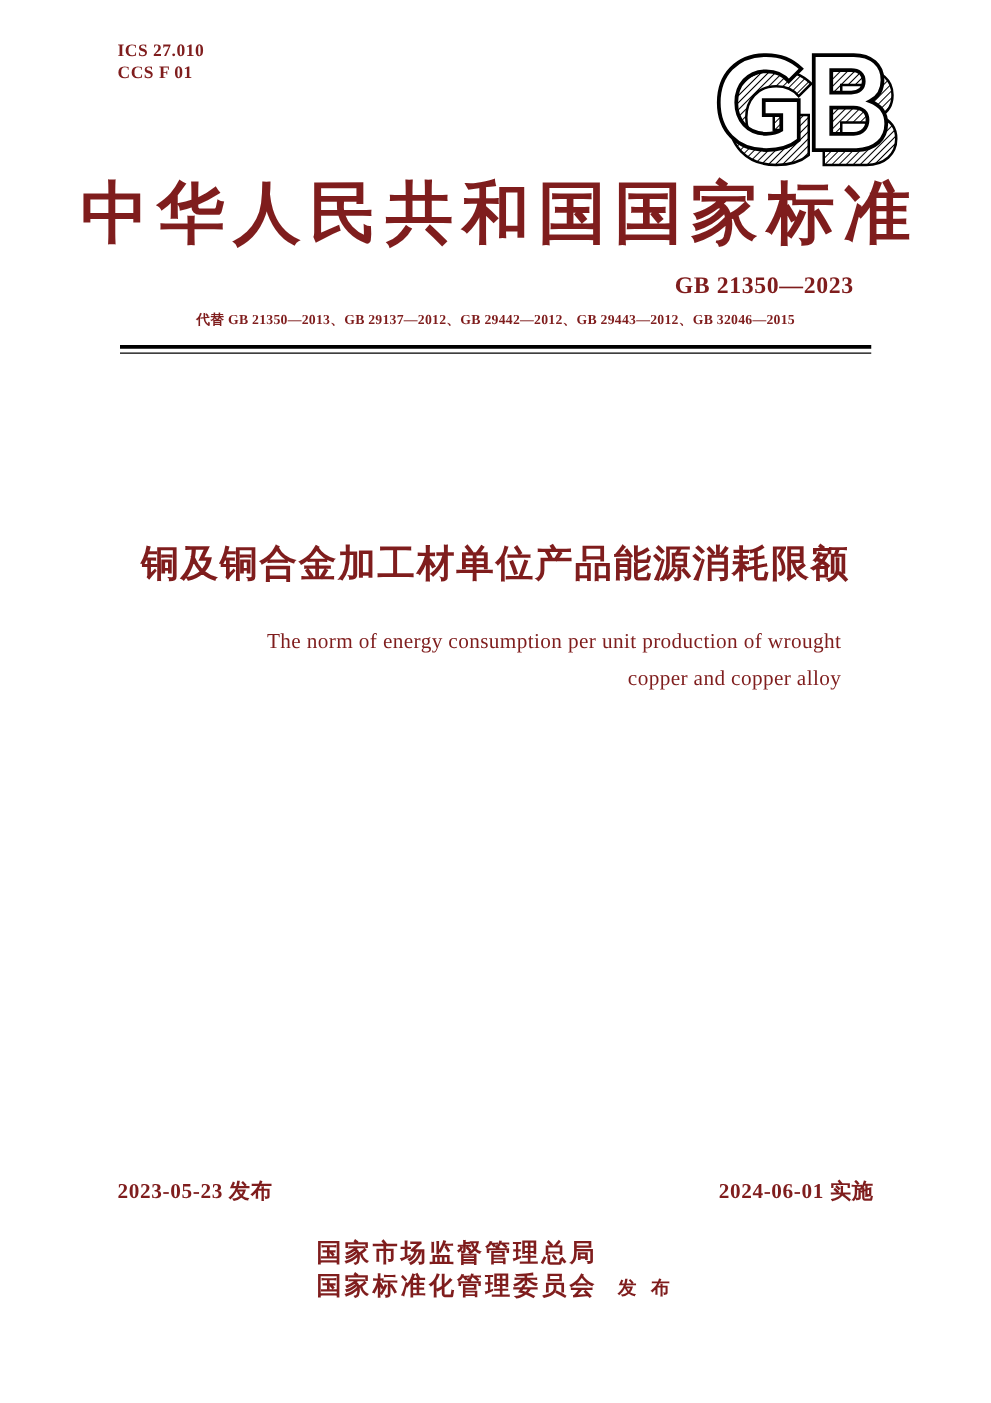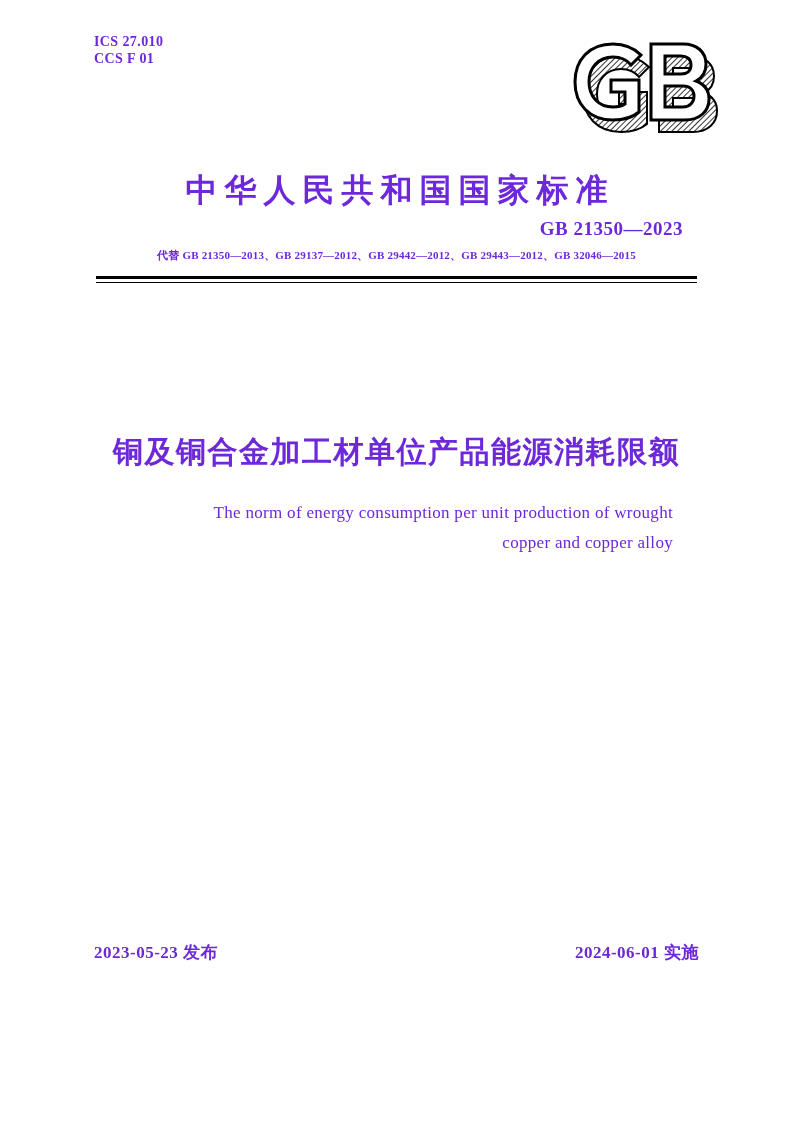--- a/index.html
+++ b/index.html
@@ -6,21 +6,21 @@
     margin: 0;
     padding: 0;
     background: #ffffff;
   }
   .page {
     position: relative;
     width: 793px;
     height: 1096px;
     background: #ffffff;
     font-family: "Liberation Serif", "DejaVu Serif", serif;
-    color: #6d28d9;
+    color: #7f1d1d;
     overflow: hidden;
   }
 
   
   .codes {
     position: absolute;
     left: 94px;
     top: 33px;
     font-family: "Liberation Serif", "DejaVu Serif", serif;
     font-size: 14px;
@@ -41,26 +41,25 @@
   .gb-logo svg { display: block; }
 
   
   .national-title {
     position: absolute;
     left: 0;
     right: 0;
     top: 145px;
     text-align: center;
     font-family: "Liberation Serif", "DejaVu Serif", serif;
-    font-size: 32px;
+    font-size: 54px;
     font-weight: bold;
     letter-spacing: 7px;
     text-indent: 7px;
     line-height: 52px;
-    margin-top: 19px;
   }
 
   
   .std-number {
     position: absolute;
     right: 110px;
     top: 218px;
     font-size: 19px;
     font-weight: bold;
     letter-spacing: 0.5px;
@@ -208,14 +207,21 @@
 
   <div class="doc-title-cn">铜及铜合金加工材单位产品能源消耗限额</div>
   <div class="doc-title-en">
     <div>The norm of energy consumption per unit production of wrought</div>
     <div>copper and copper alloy</div>
   </div>
 
   <div class="date-issue">2023-05-23 发布</div>
   <div class="date-effective">2024-06-01 实施</div>
 
+  <div class="publisher">
+    <div class="publisher-names">
+      <div>国家市场监督管理总局</div>
+      <div>国家标准化管理委员会</div>
+    </div>
+    <div class="publisher-action">发 布</div>
+  </div>
 
 </div>
 
 </body></html>

